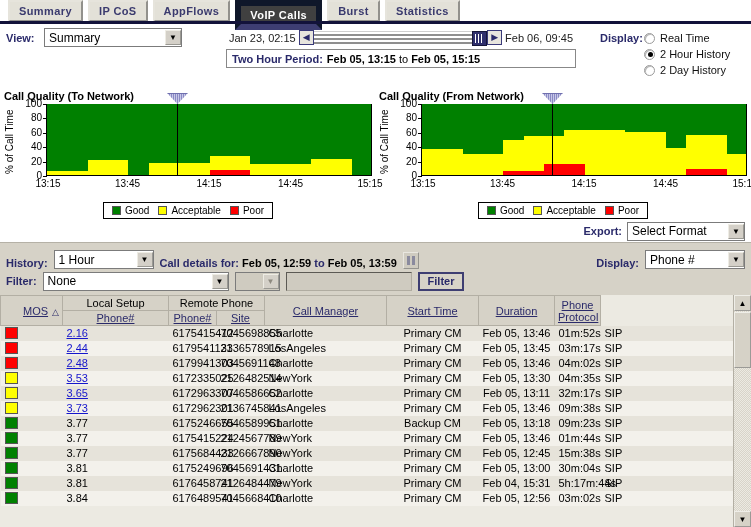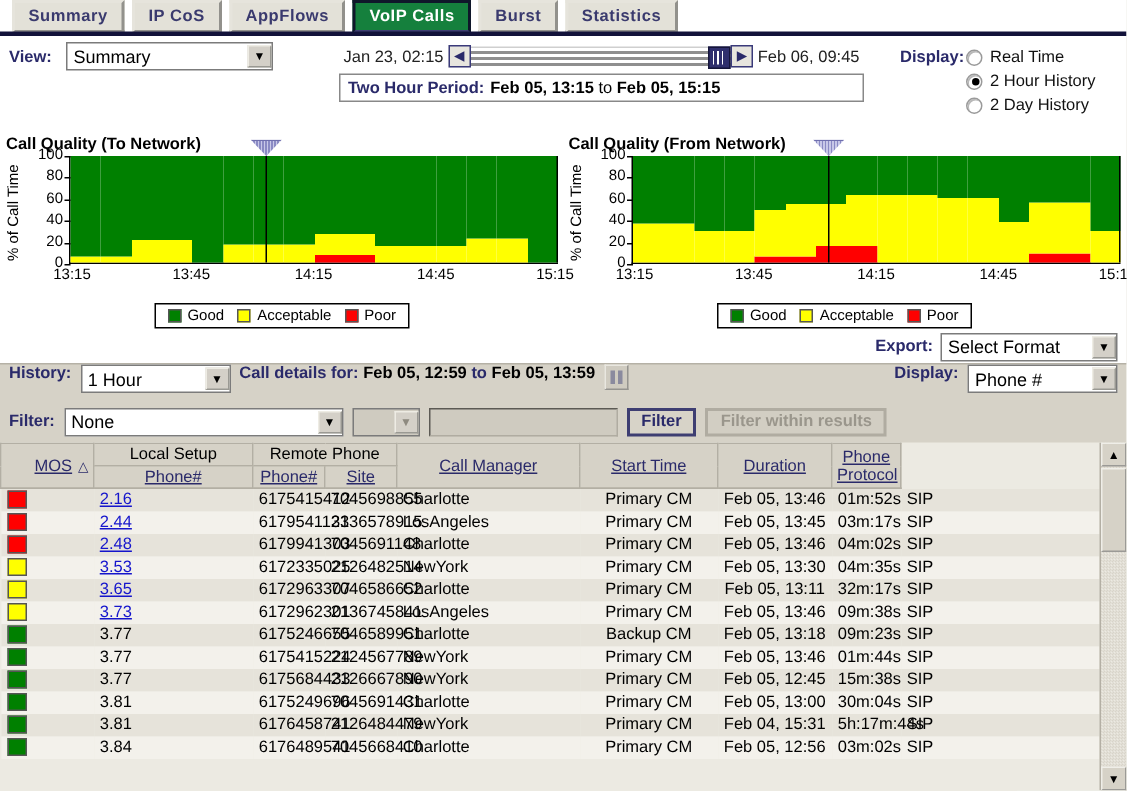--- a/index.html
+++ b/index.html
@@ -24,23 +24,23 @@
     font-size: 11px; font-weight: bold; color: #3a3a6e;
     padding: 3px 9px 3px 9px;
     border: 2px outset #e6e4dc;
     background: #e3e1d8;
     letter-spacing: 0.4px;
     white-space: nowrap;
     line-height: 12px;
     cursor: pointer;
   }
   .tab.active {
-    background: #15803d;
+    background: #404040;
     color: #ffffff;
-    border: 2px solid #0f172a;
+    border: 6px solid #0f172a;
     border-bottom-color: #3e3e72;
   }
   .tabrule {
     position: absolute; left: 0; top: 21px; width: 751px; height: 3px;
     background: #12123a;
   }
 
   
   .viewrow { position: absolute; left: 0; top: 28px; width: 751px; height: 58px; }
   .lbl { color: #2a2a6a; font-weight: bold; font-size: 11px; }
@@ -178,21 +178,21 @@
     display: flex; justify-content: flex-end; align-items: center; padding-right: 6px;
   }
   #export-select { width: 118px; }
 
   
   .panel {
     position: absolute; left: 0; top: 242px; width: 751px; height: 285px;
     background: #d6d2c7; border-top: 1px solid #b5b1a6;
   }
   .toolrow1 {
-    position: relative; height: 26px; display: flex; align-items: flex-start;
+    position: relative; height: 26px; display: flex; align-items: flex-end;
     padding: 0 6px; gap: 6px;
   }
   #history-select { width: 100px; }
   .calldetail { font-size: 11px; font-weight: bold; color: #2a2a6a; white-space: nowrap;}
   .calldetail .v { color: #000; }
   .pausebtn {
     width: 16px; height: 17px; border: 1px outset #e9e7e0; background: #cfcbc0;
     display: inline-flex; align-items: center; justify-content: center; gap: 2px;
     cursor: pointer;
   }
@@ -614,21 +614,20 @@
       <span class="sel" id="filter-select">
         <span>None</span>
         <span class="caret">▼</span>
       </span>
       <span class="sel" id="filter-op-select">
         <span></span>
         <span class="caret">▼</span>
       </span>
       <input class="filter-text" type="text" value="" style="">
       <span class="btn">Filter</span>
-      <span class="btn disabled">Filter within results</span>
     </div>
 
     <div class="tablewrap">
       <table class="calls">
         <thead>
           <tr>
             <th class="c-mos" rowspan="2">
               <span class="hl">MOS</span><span class="sortarrow">△</span>
             </th>
             <th class="c-local grouphdr">Local Setup</th>

